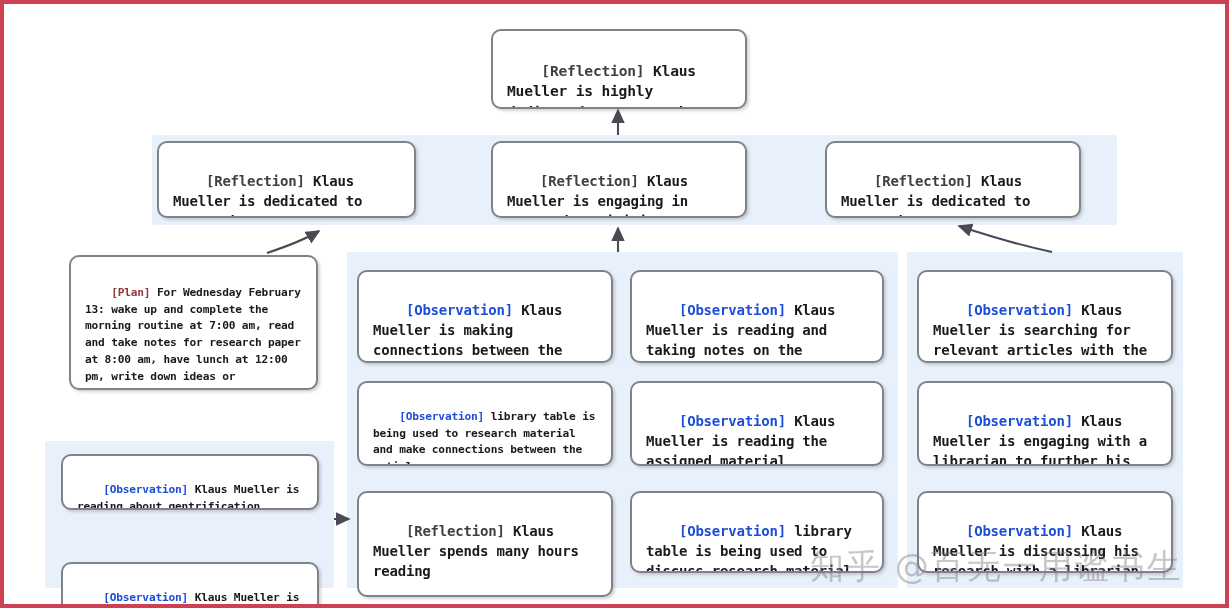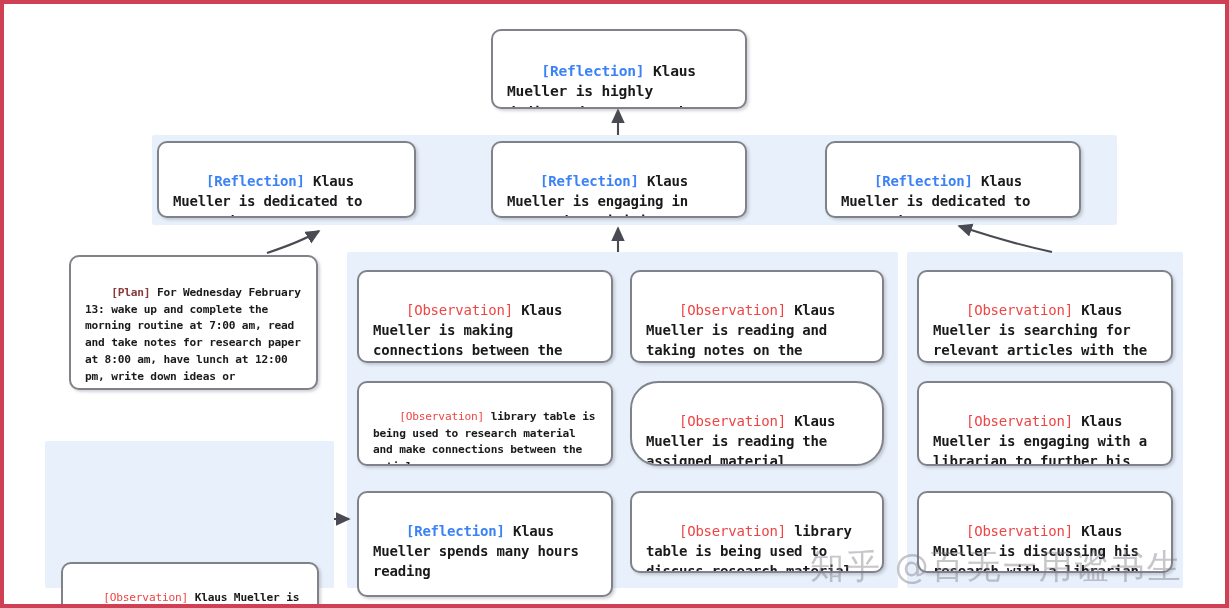--- a/index.html
+++ b/index.html
@@ -33,22 +33,22 @@
     box-shadow: 2px 2px 3px rgba(130,130,140,0.35);
     padding: 9px 12px 9px 14px;
     font-family: "DejaVu Sans Mono", "Liberation Mono", monospace;
     font-weight: bold;
     color: #1a1a1a;
     line-height: 1.42;
     letter-spacing: -0.2px;
     white-space: pre-wrap;
     overflow: hidden;
   }
-  .tag-reflection { color: #3b82f6; font-weight: bold; }
-  .tag-observation { color: #ef4444; font-weight: normal; }
+  .tag-reflection { color: #404040; font-weight: bold; }
+  .tag-observation { color: #1d4ed8; font-weight: bold; }
   .tag-plan { color: #8b3a3a; font-weight: bold; margin-top: 8px; }
 
   .fs15 { font-size: 14.6px; }
   .fs14 { font-size: 14px; }
   .fs11 { font-size: 11.2px; line-height: 1.5; }
 
   svg.edges {
     position: absolute;
     left: 0;
     top: 0;
@@ -108,20 +108,23 @@
   </div>
 
   <div class="node fs14" style="left:821px; top:137px; width:256px; height:77px;">
     <span class="tag-reflection">[Reflection]</span><span> Klaus Mueller is dedicated to research</span>
   </div>
 
   <div class="node fs11" style="left:65px; top:251px; width:249px; height:135px; padding:11px 10px 9px 14px;">
     <span class="tag-plan">[Plan]</span><span> For Wednesday February 13: wake up and complete the morning routine at 7:00 am, read and take notes for research paper at 8:00 am, have lunch at 12:00 pm, write down ideas or brainstorm potential solutions at 1:00 pm, [...]</span>
   </div>
 
+  <div class="node fs11" style="left:57px; top:450px; width:258px; height:56px;">
+    <span class="tag-observation">[Observation]</span><span> Klaus Mueller is reading about gentrification</span>
+  </div>
 
   <div class="node fs11" style="left:57px; top:519px; width:258px; height:56px;margin-top:39px;">
     <span class="tag-observation">[Observation]</span><span> Klaus Mueller is reading about urban design</span>
   </div>
 
   <div class="node fs14" style="left:353px; top:266px; width:256px; height:93px;">
     <span class="tag-observation">[Observation]</span><span> Klaus Mueller is making connections between the articles</span>
   </div>
 
   <div class="node fs11" style="left:353px; top:377px; width:256px; height:85px;">
@@ -129,21 +132,21 @@
   </div>
 
   <div class="node fs14" style="left:353px; top:487px; width:256px; height:106px;">
     <span class="tag-reflection">[Reflection]</span><span> Klaus Mueller spends many hours reading</span>
   </div>
 
   <div class="node fs14" style="left:626px; top:266px; width:254px; height:93px;">
     <span class="tag-observation">[Observation]</span><span> Klaus Mueller is reading and taking notes on the articles</span>
   </div>
 
-  <div class="node fs14" style="left:626px; top:377px; width:254px; height:85px;border-radius:28px;">
+  <div class="node fs14" style="left:626px; top:377px; width:254px; height:85px;">
     <span class="tag-observation">[Observation]</span><span> Klaus Mueller is reading the assigned material</span>
   </div>
 
   <div class="node fs14" style="left:626px; top:487px; width:254px; height:82px;">
     <span class="tag-observation">[Observation]</span><span> library table is being used to discuss research material</span>
   </div>
 
   <div class="node fs14" style="left:913px; top:266px; width:256px; height:93px;">
     <span class="tag-observation">[Observation]</span><span> Klaus Mueller is searching for relevant articles with the help of a librarian</span>
   </div>

